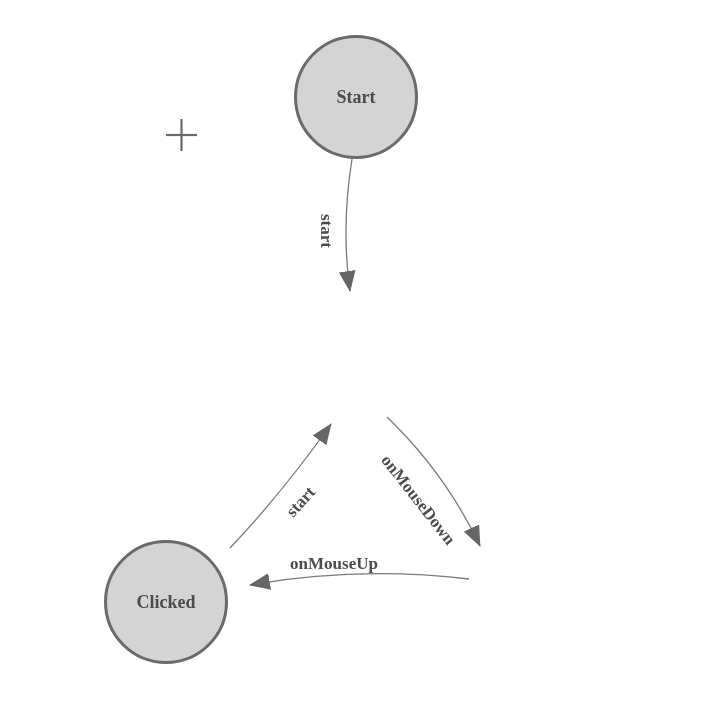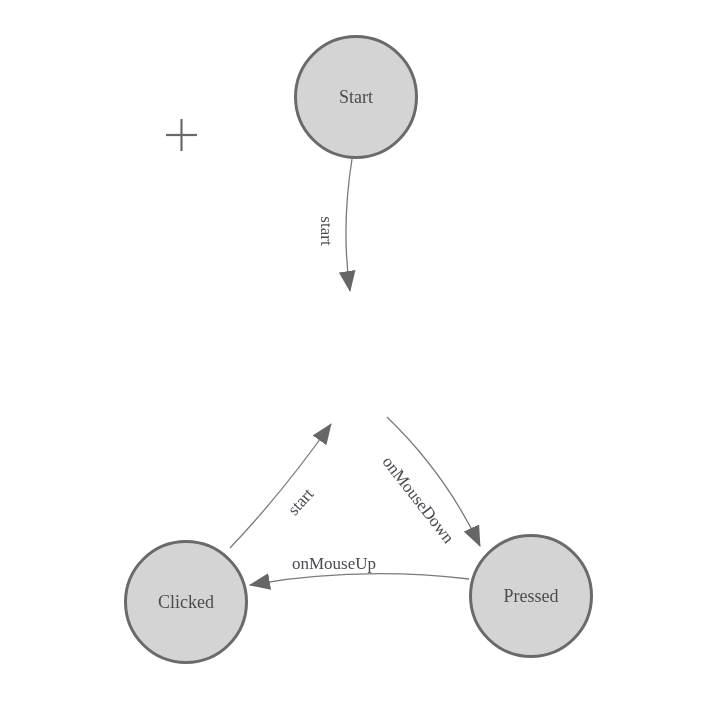--- a/index.html
+++ b/index.html
@@ -7,20 +7,21 @@
     padding: 0;
     background: #ffffff;
   }
   .canvas {
     position: relative;
     width: 710px;
     height: 728px;
     background: var(--canvas-bg, #ffffff);
     font-family: "Liberation Serif", "DejaVu Serif", serif;
     overflow: hidden;
+    font-weight: bold;
   }
   .edges-layer {
     position: absolute;
     left: 0;
     top: 0;
     width: 710px;
     height: 728px;
   }
   .edge {
     fill: none;
@@ -85,27 +86,24 @@
     <path class="edge" d="M 469 579 Q 357 566 250 585" marker-end="url(#arrow)"></path>
 
     <path class="edge" d="M 230 548 Q 283 492 331 424" marker-end="url(#arrow)"></path>
   </svg>
 
   <div class="node" style="left:294px; top:35px;">
     <span class="node-label">Start</span>
   </div>
 
 
-  <div class="node" style="left:124px; top:540px;">
+  <div class="node" style="left:104px; top:540px;">
     <span class="node-label">Clicked</span>
   </div>
 
-  <div class="node" style="left:469px; top:534px;">
-    <span class="node-label">Pressed</span>
-  </div>
 
   <div class="edge-label" style="left:326px; top:231px; --rot:90deg;">start</div>
 
   <div class="edge-label" style="left:418px; top:500px; --rot:52deg;">onMouseDown</div>
 
   <div class="edge-label" style="left:334px; top:564px; --rot:0deg;">onMouseUp</div>
 
   <div class="edge-label" style="left:301px; top:502px; --rot:-48deg;">start</div>
 
 </div>

